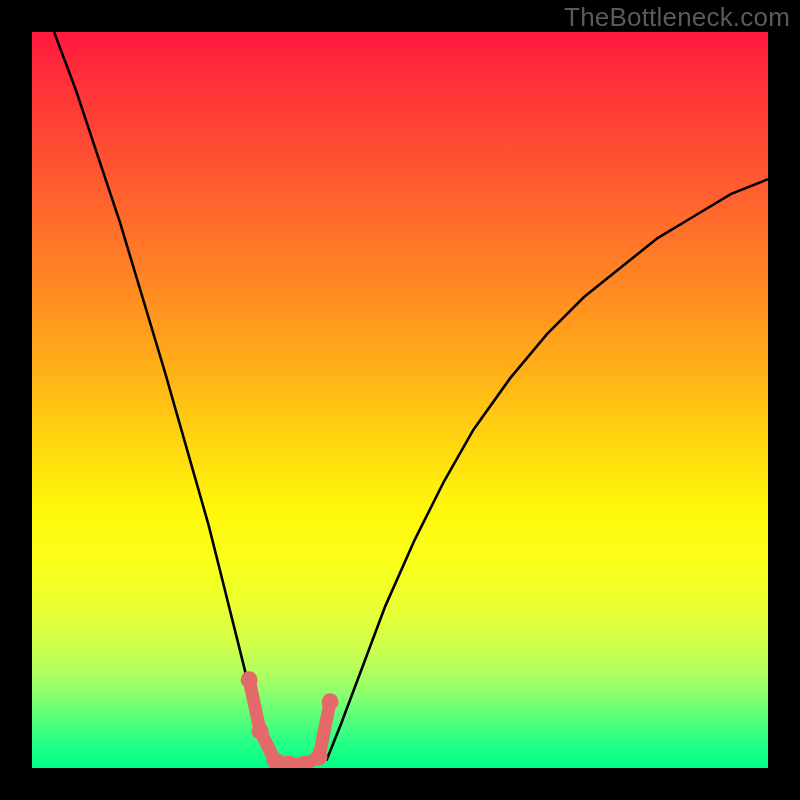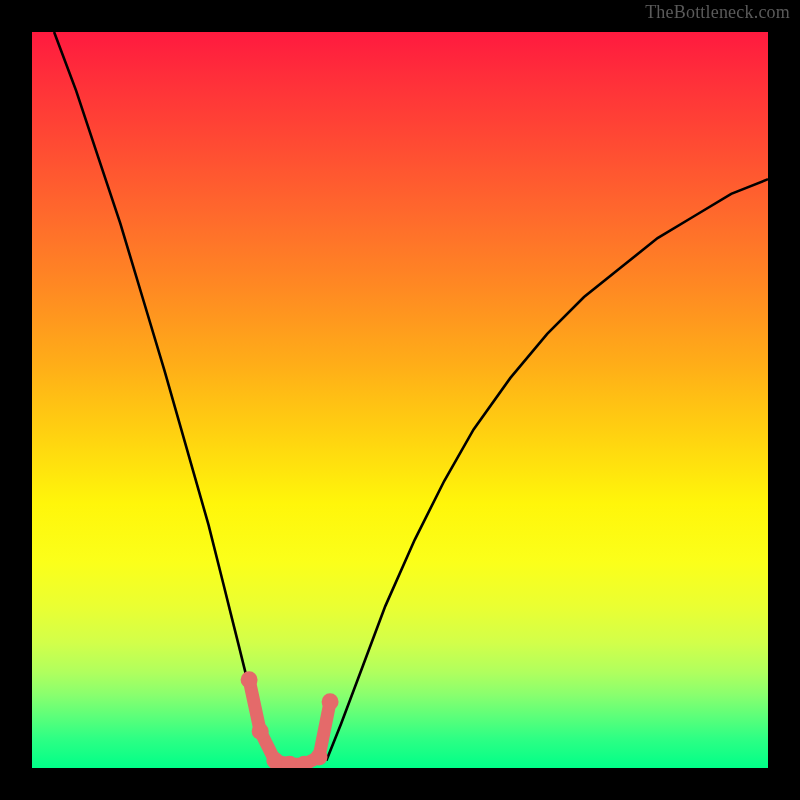--- a/index.html
+++ b/index.html
@@ -7,22 +7,22 @@
   .frame {
     position: relative;
     width: 800px;
     height: 800px;
     background: #000;
   }
   .watermark {
     position: absolute;
     top: 2px;
     right: 10px;
-    font-family: Liberation Serif, serif;
-    font-size: 18px;
+    font-family: Liberation Sans, sans-serif;
+    font-size: 26px;
     color: #5a5a5a;
     font-weight: 500;
     letter-spacing: 0.2px;
     z-index: 10;
   }
   .plot {
     position: absolute;
     left: 32px;
     top: 32px;
     width: 736px;

